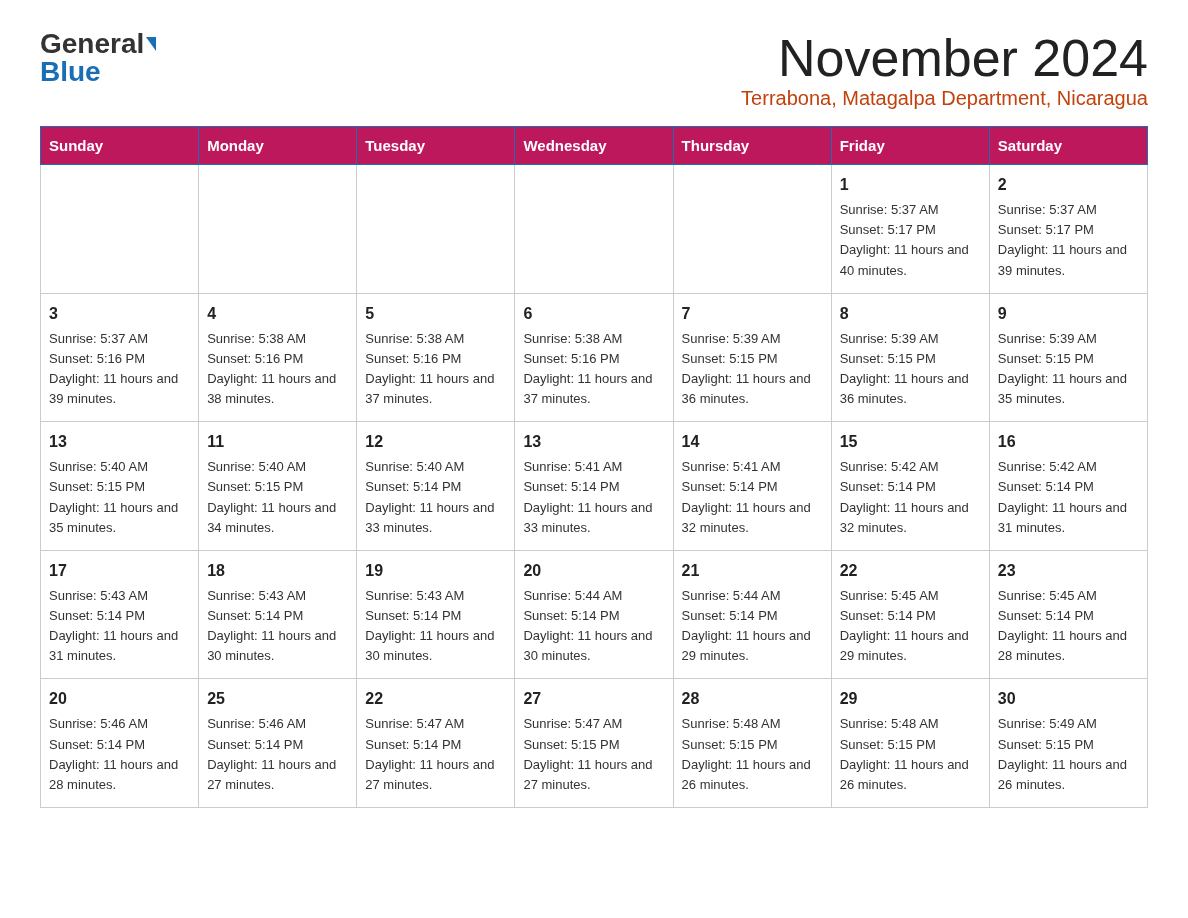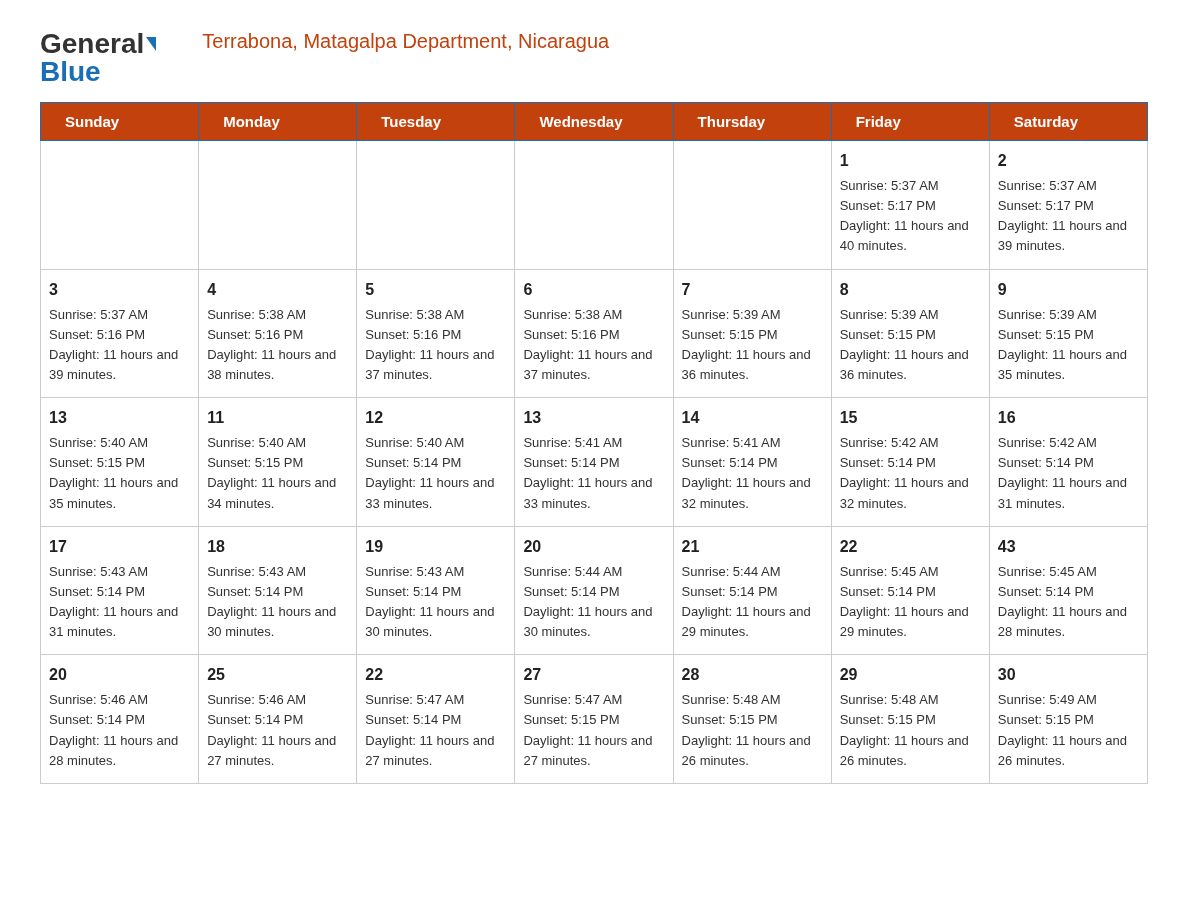--- a/index.html
+++ b/index.html
@@ -4,21 +4,21 @@
   <style>
     * { box-sizing: border-box; margin: 0; padding: 0; }
     body {
       font-family: Arial, sans-serif;
       background: #fff;
       padding: 30px 40px;
       color: #222;
     }
     .header-row {
       display: flex;
-      justify-content: flex-start;
+      justify-content: space-between;
       align-items: flex-start;
       margin-bottom: 6px;
       gap: 46px;
     }
     .logo {
       display: flex;
       flex-direction: column;
       align-items: flex-start;
     }
     .logo-text-general {
@@ -58,25 +58,25 @@
     .location-subtitle {
       font-size: 20px;
       color: #c2410c;
     }
     .calendar-table {
       width: 100%;
       border-collapse: collapse;
       margin-top: 16px;
     }
     .calendar-table thead tr th {
-      background-color: #c2410c;
+      background-color: #be185d;
       color: #fff;
       font-size: 15px;
       font-weight: bold;
-      padding: 10px 24px;
+      padding: 10px 8px;
       text-align: left;
       border: 1px solid #1a6eb5;
     }
     .calendar-table tbody tr td {
       vertical-align: top;
       padding: 8px 8px 12px 8px;
       border: 1px solid #ccc;
       width: 14.28%;
       min-height: 100px;
       font-size: 13px;
@@ -109,20 +109,21 @@
   <div class="logo">
     <div class="logo-line1">
       <span class="logo-text-general">General</span>
       <span class="logo-triangle"></span>
     </div>
     <div>
       <span class="logo-text-blue">Blue</span>
     </div>
   </div>
   <div class="title-block">
+    <div class="month-year-title">November 2024</div>
     <div class="location-subtitle">Terrabona, Matagalpa Department, Nicaragua</div>
   </div>
 </div>
 
 <table class="calendar-table">
   <thead>
     <tr id="weekday-header-row">
     <th>Sunday</th>
         <th>Monday</th>
         <th>Tuesday</th>
@@ -227,21 +228,21 @@
         </td>
         <td>
           <span class="day-number">21</span>
           <div class="day-info">Sunrise: 5:44 AM<br>Sunset: 5:14 PM<br>Daylight: 11 hours and 29 minutes.</div>
         </td>
         <td>
           <span class="day-number">22</span>
           <div class="day-info">Sunrise: 5:45 AM<br>Sunset: 5:14 PM<br>Daylight: 11 hours and 29 minutes.</div>
         </td>
         <td>
-          <span class="day-number">43</span>
+          <span class="day-number">23</span>
           <div class="day-info">Sunrise: 5:45 AM<br>Sunset: 5:14 PM<br>Daylight: 11 hours and 28 minutes.</div>
         </td>
       </tr>
       <tr>
         <td>
           <span class="day-number">20</span>
           <div class="day-info">Sunrise: 5:46 AM<br>Sunset: 5:14 PM<br>Daylight: 11 hours and 28 minutes.</div>
         </td>
         <td>
           <span class="day-number">25</span>

